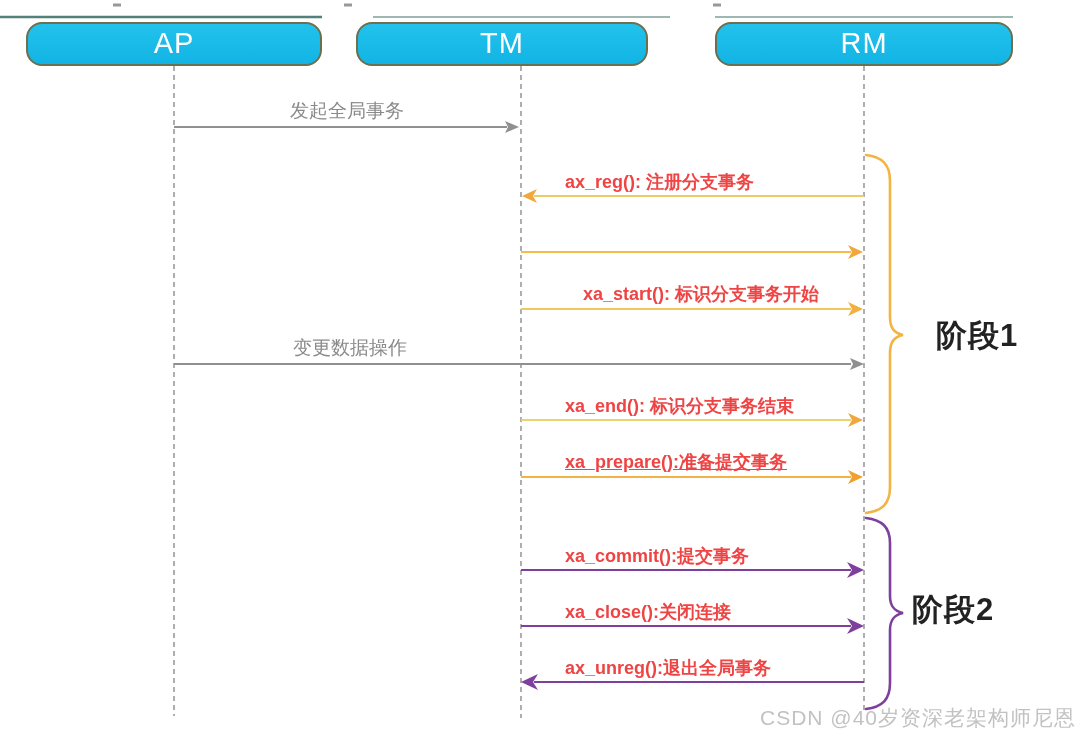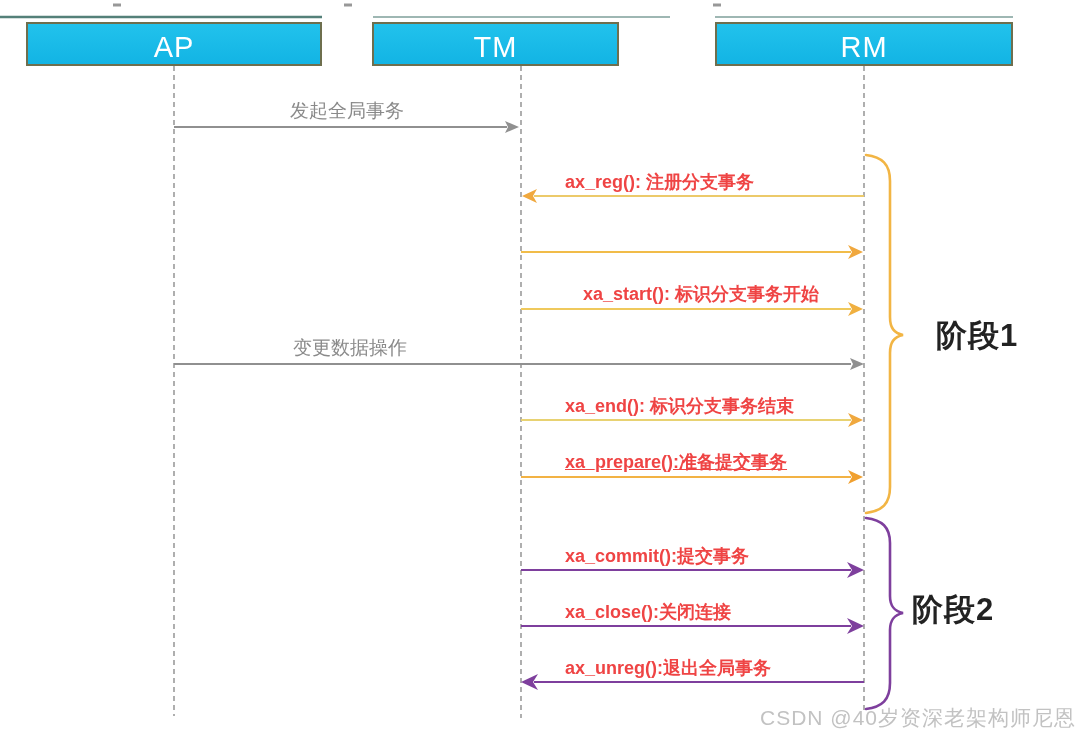--- a/index.html
+++ b/index.html
@@ -3,22 +3,22 @@
 <meta charset="utf-8">
 <style>
   html,body{margin:0;padding:0;background:#ffffff;}
   .stage{
     position:relative;width:1080px;height:738px;background:#ffffff;overflow:hidden;
     font-family:"Liberation Sans","DejaVu Sans",sans-serif;
   }
   .actor-box{
     position:absolute;top:22px;height:44px;box-sizing:border-box;
     background:linear-gradient(180deg,#22c2ec 0%,#12b4e4 100%);
-    border:2px solid #6e6f4e;border-radius:0;
-    display:flex;align-items:flex-end;justify-content:center;
+    border:2px solid #6e6f4e;border-radius:16px;
+    display:flex;align-items:center;justify-content:center;
   }
   .actor-label{
     color:#ffffff;font-size:29px;font-weight:400;letter-spacing:1px;line-height:1;
     padding-bottom:2px;
   }
   .msg-label{
     position:absolute;font-size:18px;font-weight:600;color:#ef4444;
     line-height:24px;white-space:nowrap;
   }
   .msg-label.gray{
@@ -104,21 +104,21 @@
 
     <path d="M866,155 C882,157 890,164 890,181 L890,317 C890,328 894,333 903,335
          C894,337 890,342 890,353 L890,487 C890,504 882,511 866,513" fill="none" stroke="#f2b544" stroke-width="2.6" stroke-linecap="round"></path>
     <path d="M866,518 C882,520 890,527 890,543 L890,596 C890,606 894,611 903,613
          C894,615 890,620 890,630 L890,683 C890,700 882,707 866,709" fill="none" stroke="#7e3f9d" stroke-width="2.6" stroke-linecap="round"></path>
   </svg>
 
   <div class="actor-box" style="left:26px;width:296px;">
     <span class="actor-label">AP</span>
   </div>
-  <div class="actor-box" style="left:372px;width:247px;">
+  <div class="actor-box" style="left:356px;width:292px;">
     <span class="actor-label">TM</span>
   </div>
   <div class="actor-box" style="left:715px;width:298px;">
     <span class="actor-label">RM</span>
   </div>
 
   <div class="msg-label gray" style="left:197px;top:99px;width:300px;">发起全局事务</div>
 
   <div class="msg-label" style="left:565px;top:170px;">ax_reg(): 注册分支事务</div>
 

